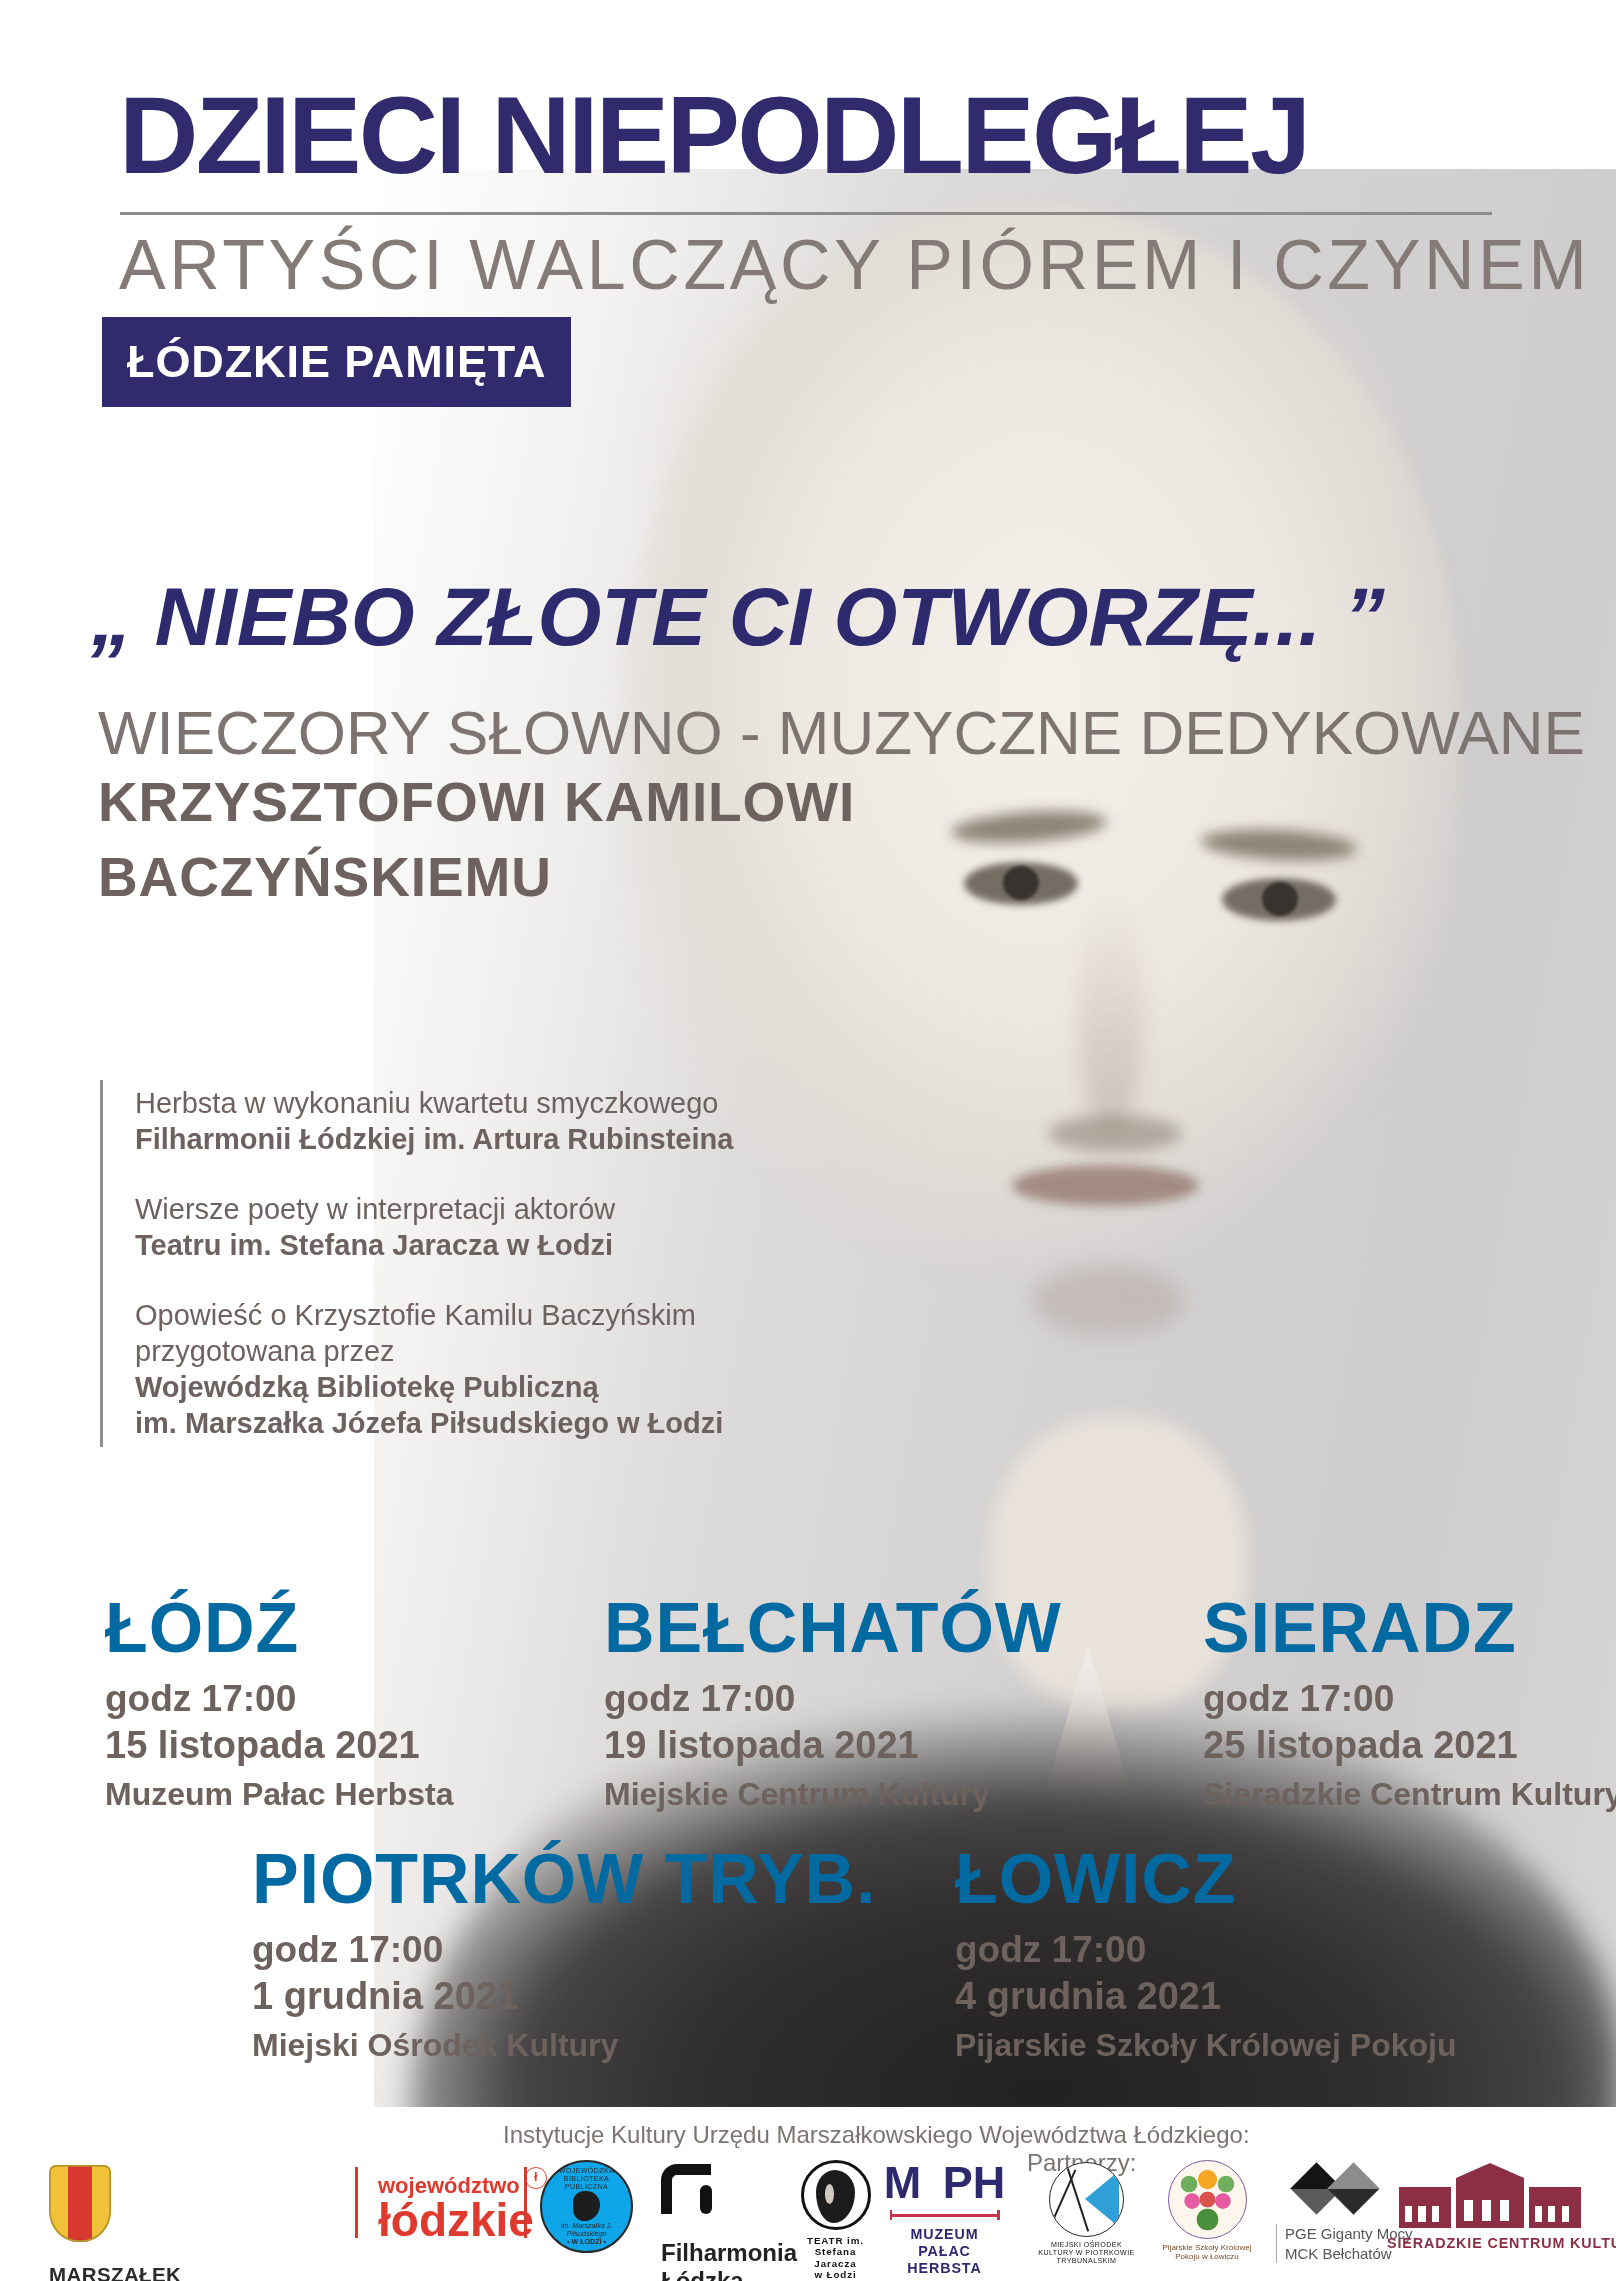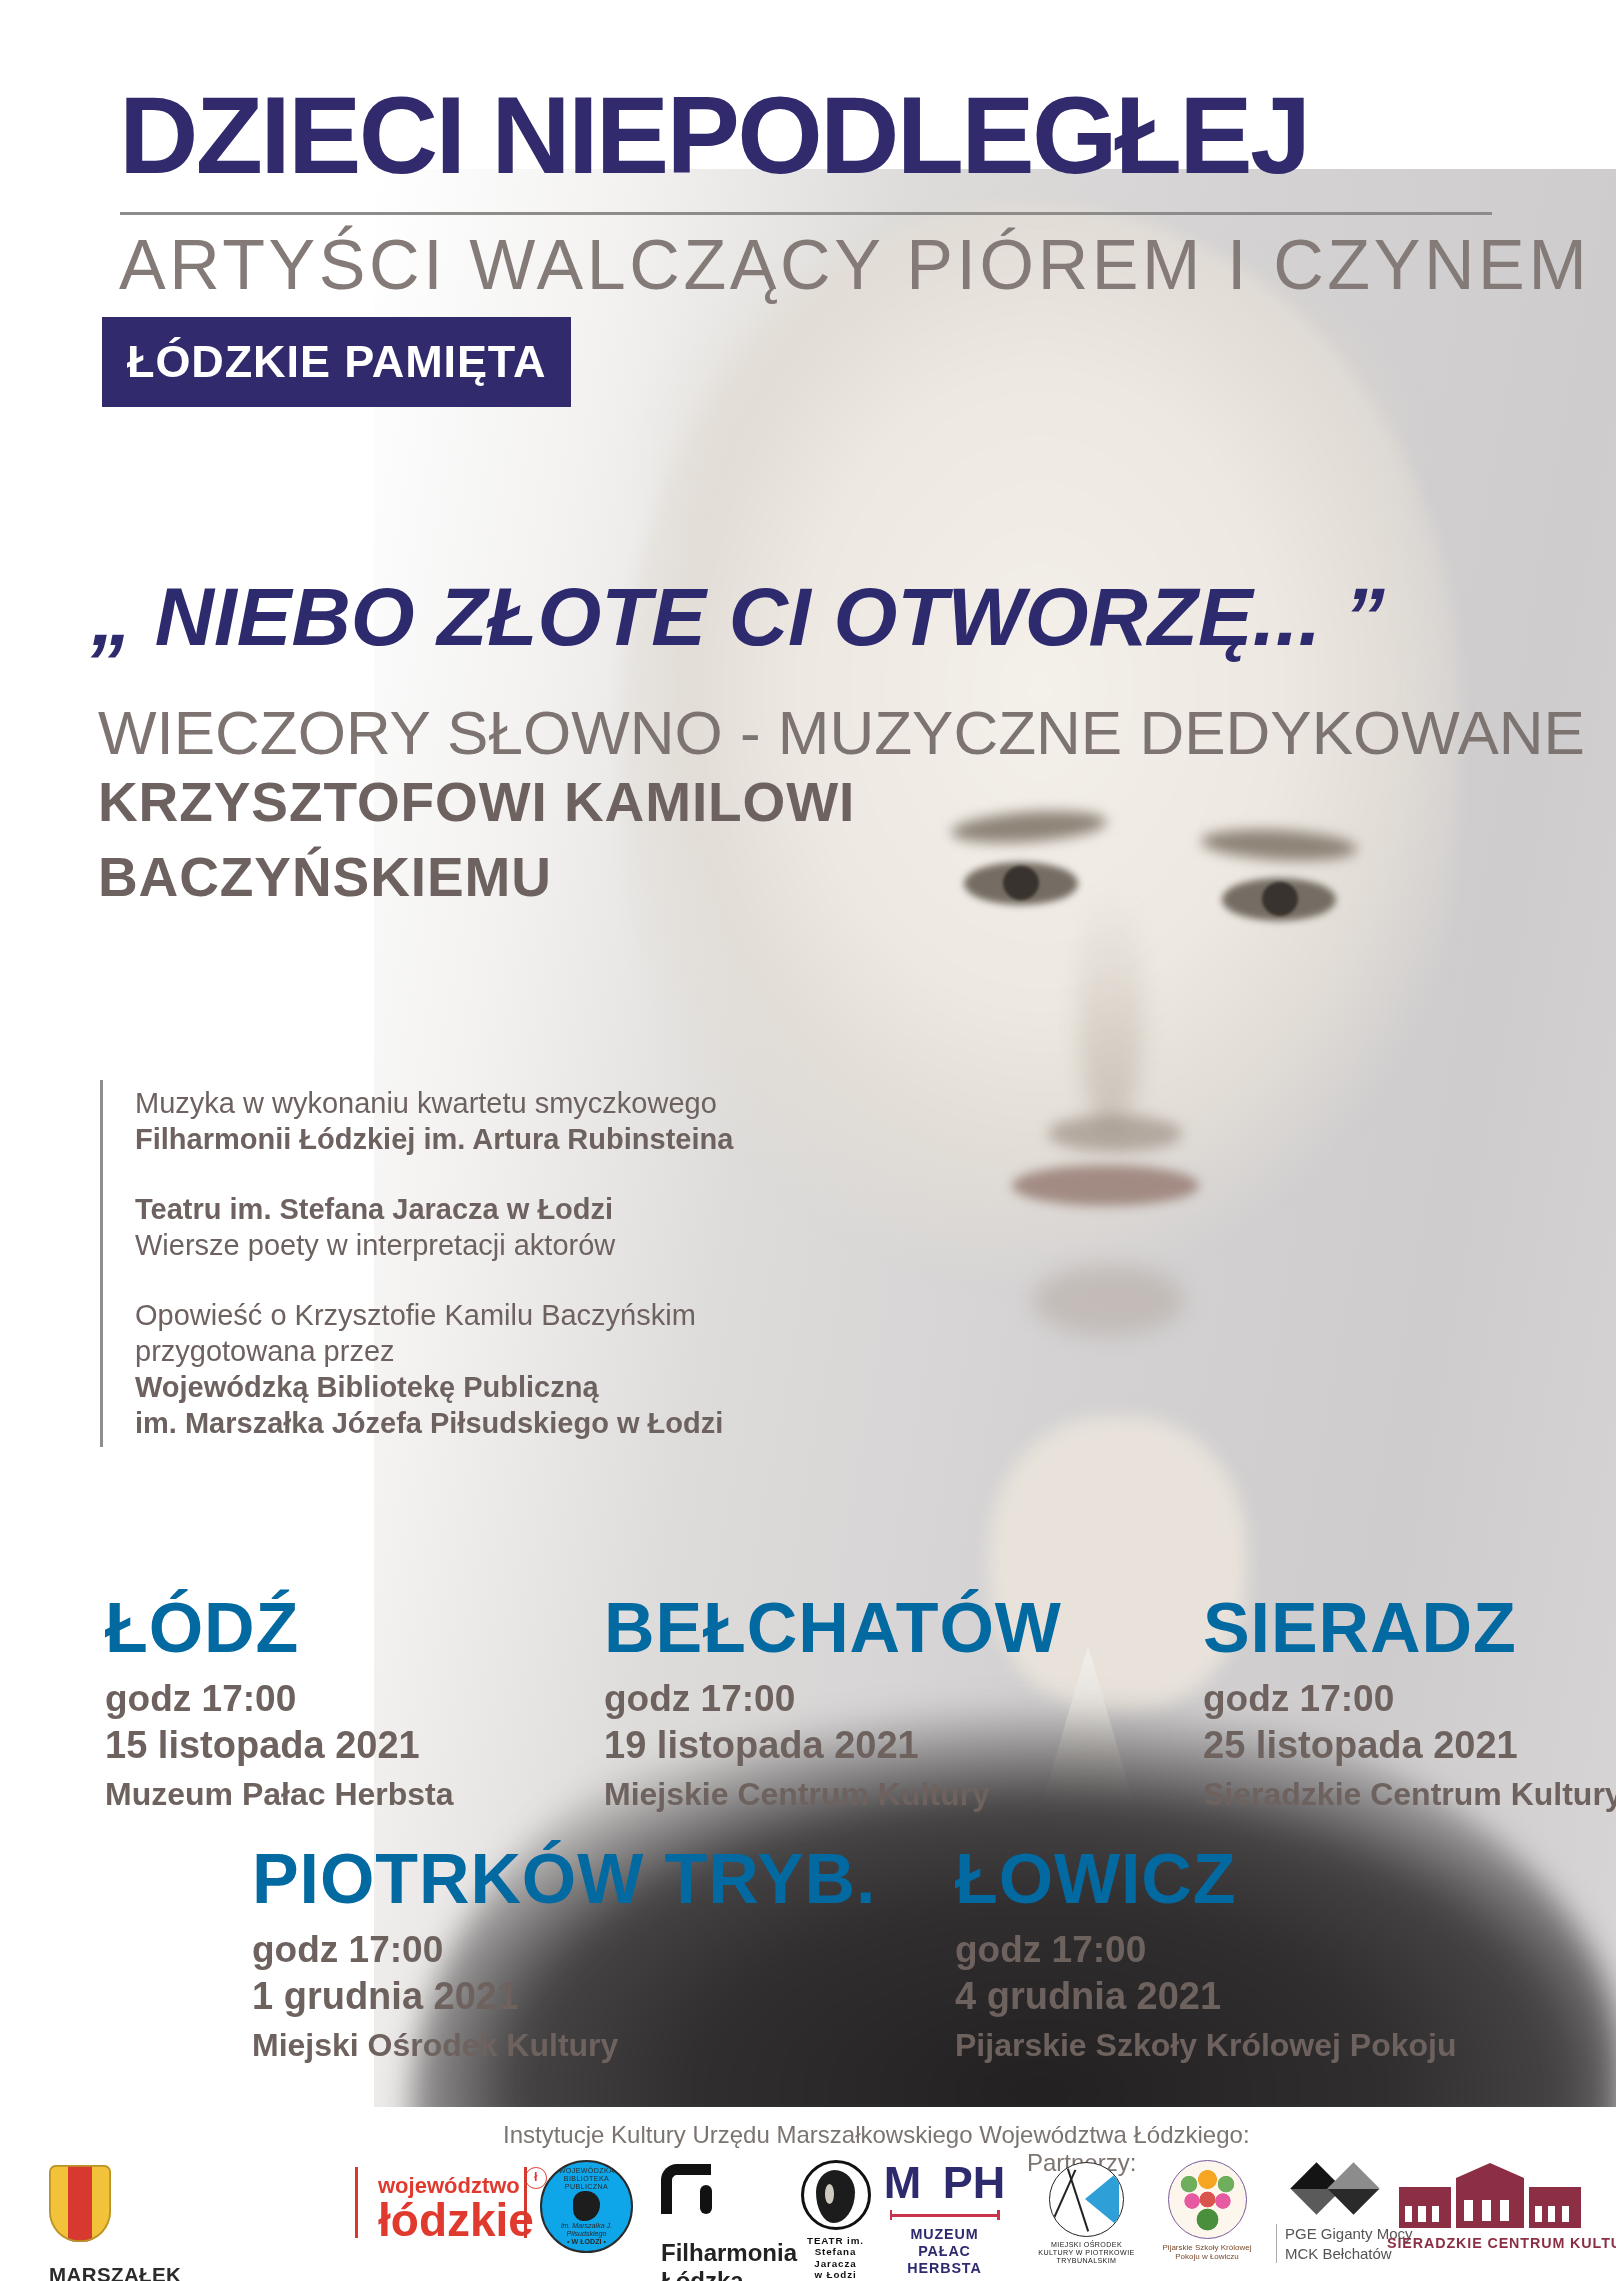--- a/index.html
+++ b/index.html
@@ -201,26 +201,26 @@
   <div class="subtitle">ARTYŚCI WALCZĄCY PIÓREM I CZYNEM</div>
   <div class="badge">ŁÓDZKIE PAMIĘTA</div>
 
   <div class="quote">„ NIEBO ZŁOTE CI OTWORZĘ... ”</div>
   <div class="ded1">WIECZORY SŁOWNO - MUZYCZNE DEDYKOWANE</div>
   <div class="ded2">KRZYSZTOFOWI KAMILOWI</div>
   <div class="ded3">BACZYŃSKIEMU</div>
 
   <div class="info">
     <div class="info-block">
-      <div class="info-line">Muzyka w wykonaniu kwartetu smyczkowego</div>
+      <div class="info-line">Herbsta w wykonaniu kwartetu smyczkowego</div>
       <div class="info-line b">Filharmonii Łódzkiej im. Artura Rubinsteina</div>
     </div>
     <div class="info-block">
+      <div class="info-line">Wiersze poety w interpretacji aktorów</div>
       <div class="info-line b">Teatru im. Stefana Jaracza w Łodzi</div>
-      <div class="info-line">Wiersze poety w interpretacji aktorów</div>
     </div>
     <div class="info-block">
       <div class="info-line">Opowieść o Krzysztofie Kamilu Baczyńskim</div>
       <div class="info-line">przygotowana przez</div>
       <div class="info-line b">Wojewódzką Bibliotekę Publiczną</div>
       <div class="info-line b">im. Marszałka Józefa Piłsudskiego w Łodzi</div>
     </div>
   </div>
 
   <div class="event" id="ev-lodz">

